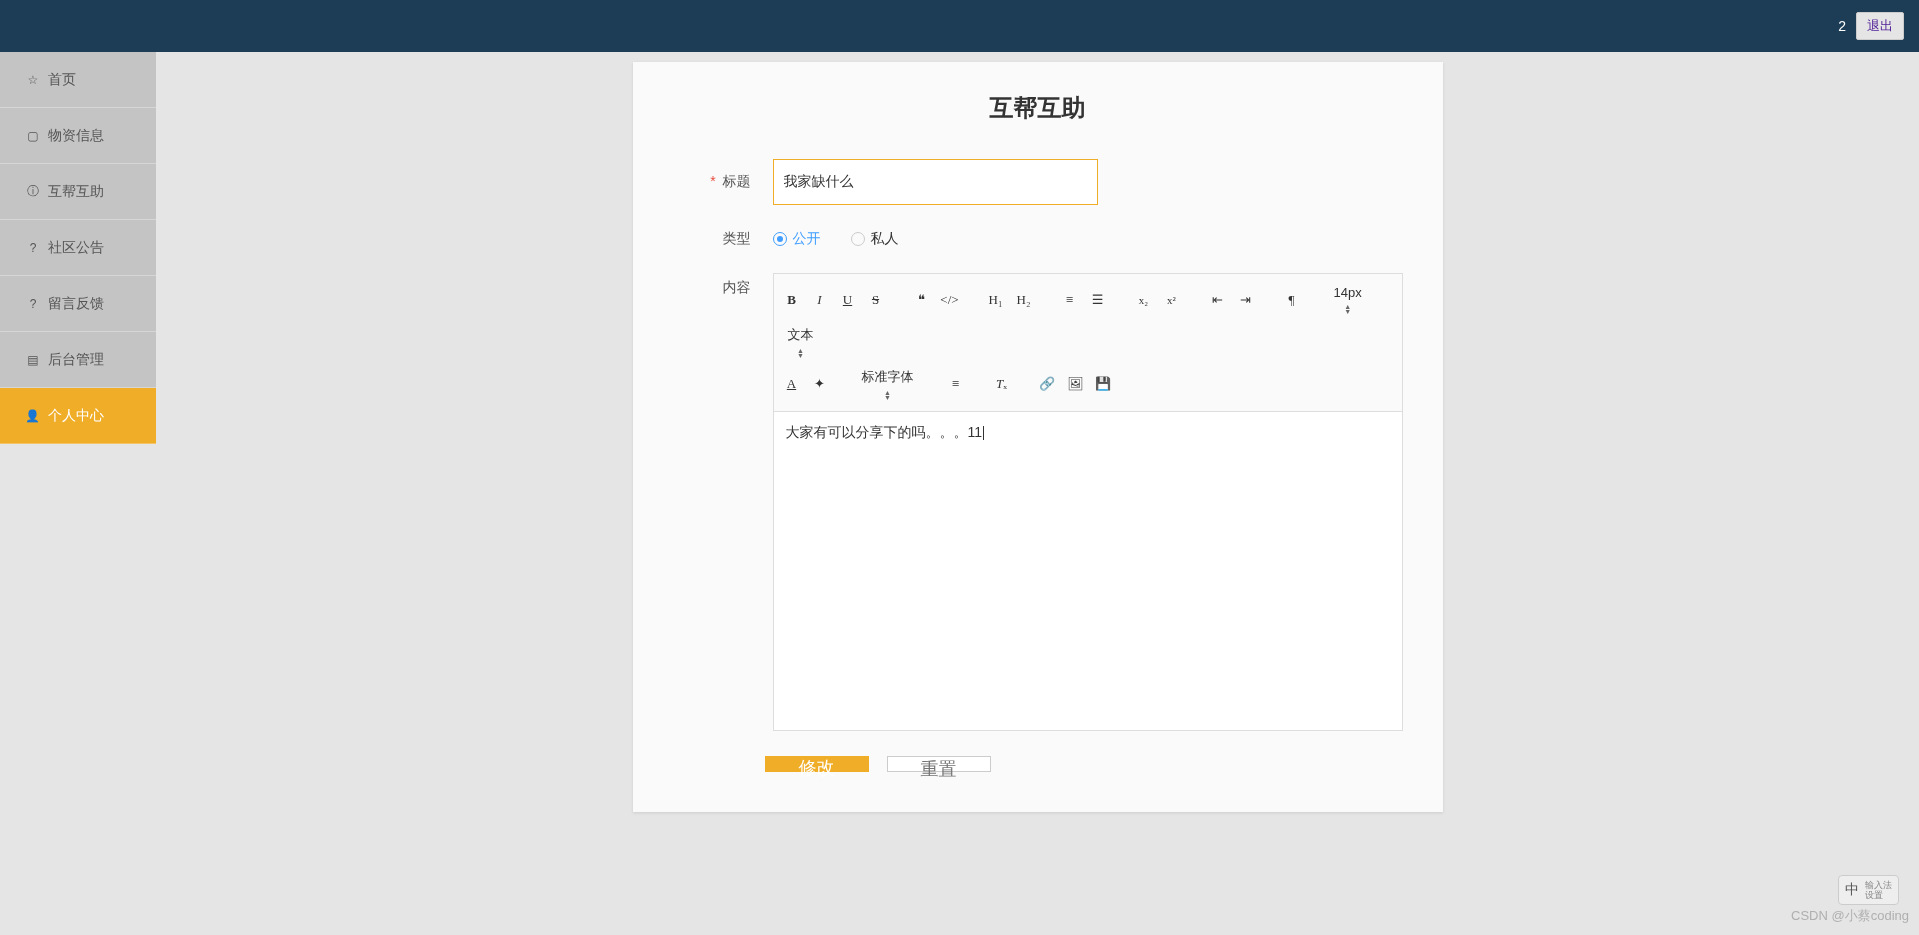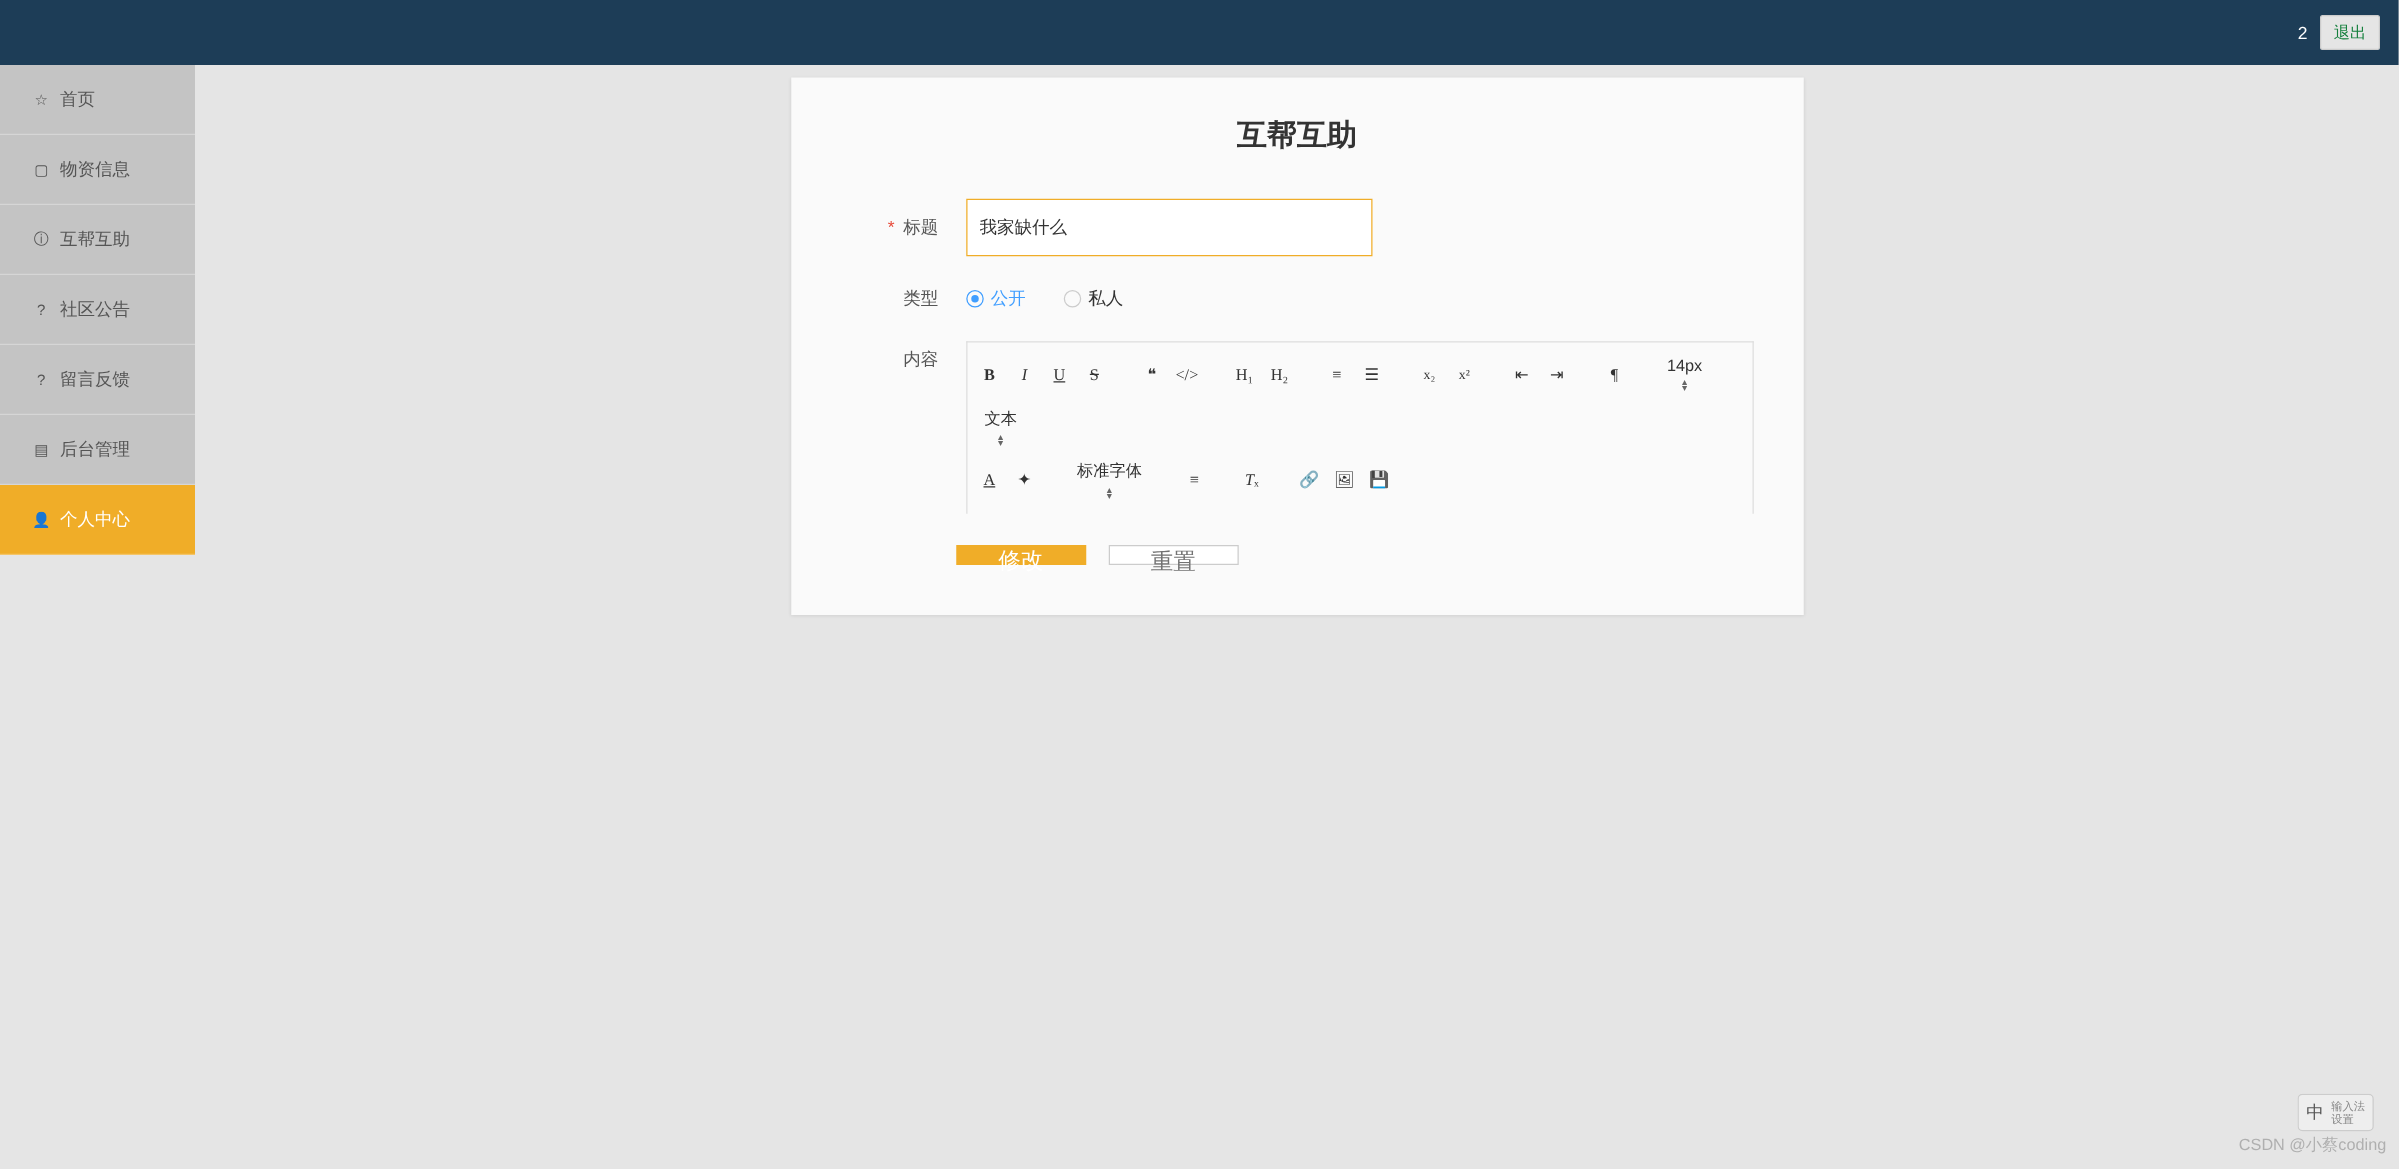--- a/index.html
+++ b/index.html
@@ -33,21 +33,21 @@
       align-items: center;
       gap: 10px;
     }
     .header-user {
       color: #fff;
       font-size: 14px;
     }
     .logout-btn {
       background: #e5e5e5;
       border: 1px solid #ccc;
-      color: #15803d;
+      color: #4c1d95;
       padding: 4px 10px;
       font-size: 13px;
       cursor: pointer;
       border-radius: 2px;
     }
     .sidebar {
       position: fixed;
       left: 0;
       top: 52px;
       width: 156px;
@@ -406,20 +406,25 @@
             <span class="toolbar-divider"></span>
             <span class="toolbar-btn">≡</span>
             <span class="toolbar-divider"></span>
             <span class="toolbar-btn"><i>T</i>ₓ</span>
             <span class="toolbar-divider"></span>
             <span class="toolbar-btn">🔗</span>
             <span class="toolbar-btn">🖼</span>
             <span class="toolbar-btn">💾</span>
           </div>
         </div>
+        <div class="editor-body">
+          <div class="editor-content">
+            <span>大家有可以分享下的吗。。。11</span><span class="text-cursor"></span>
+          </div>
+        </div>
       </div>
     </div>
 
     <div class="button-row">
       <button class="btn btn-primary">修改</button>
       <button class="btn btn-default">重置</button>
     </div>
   </div>
 </div>
 

